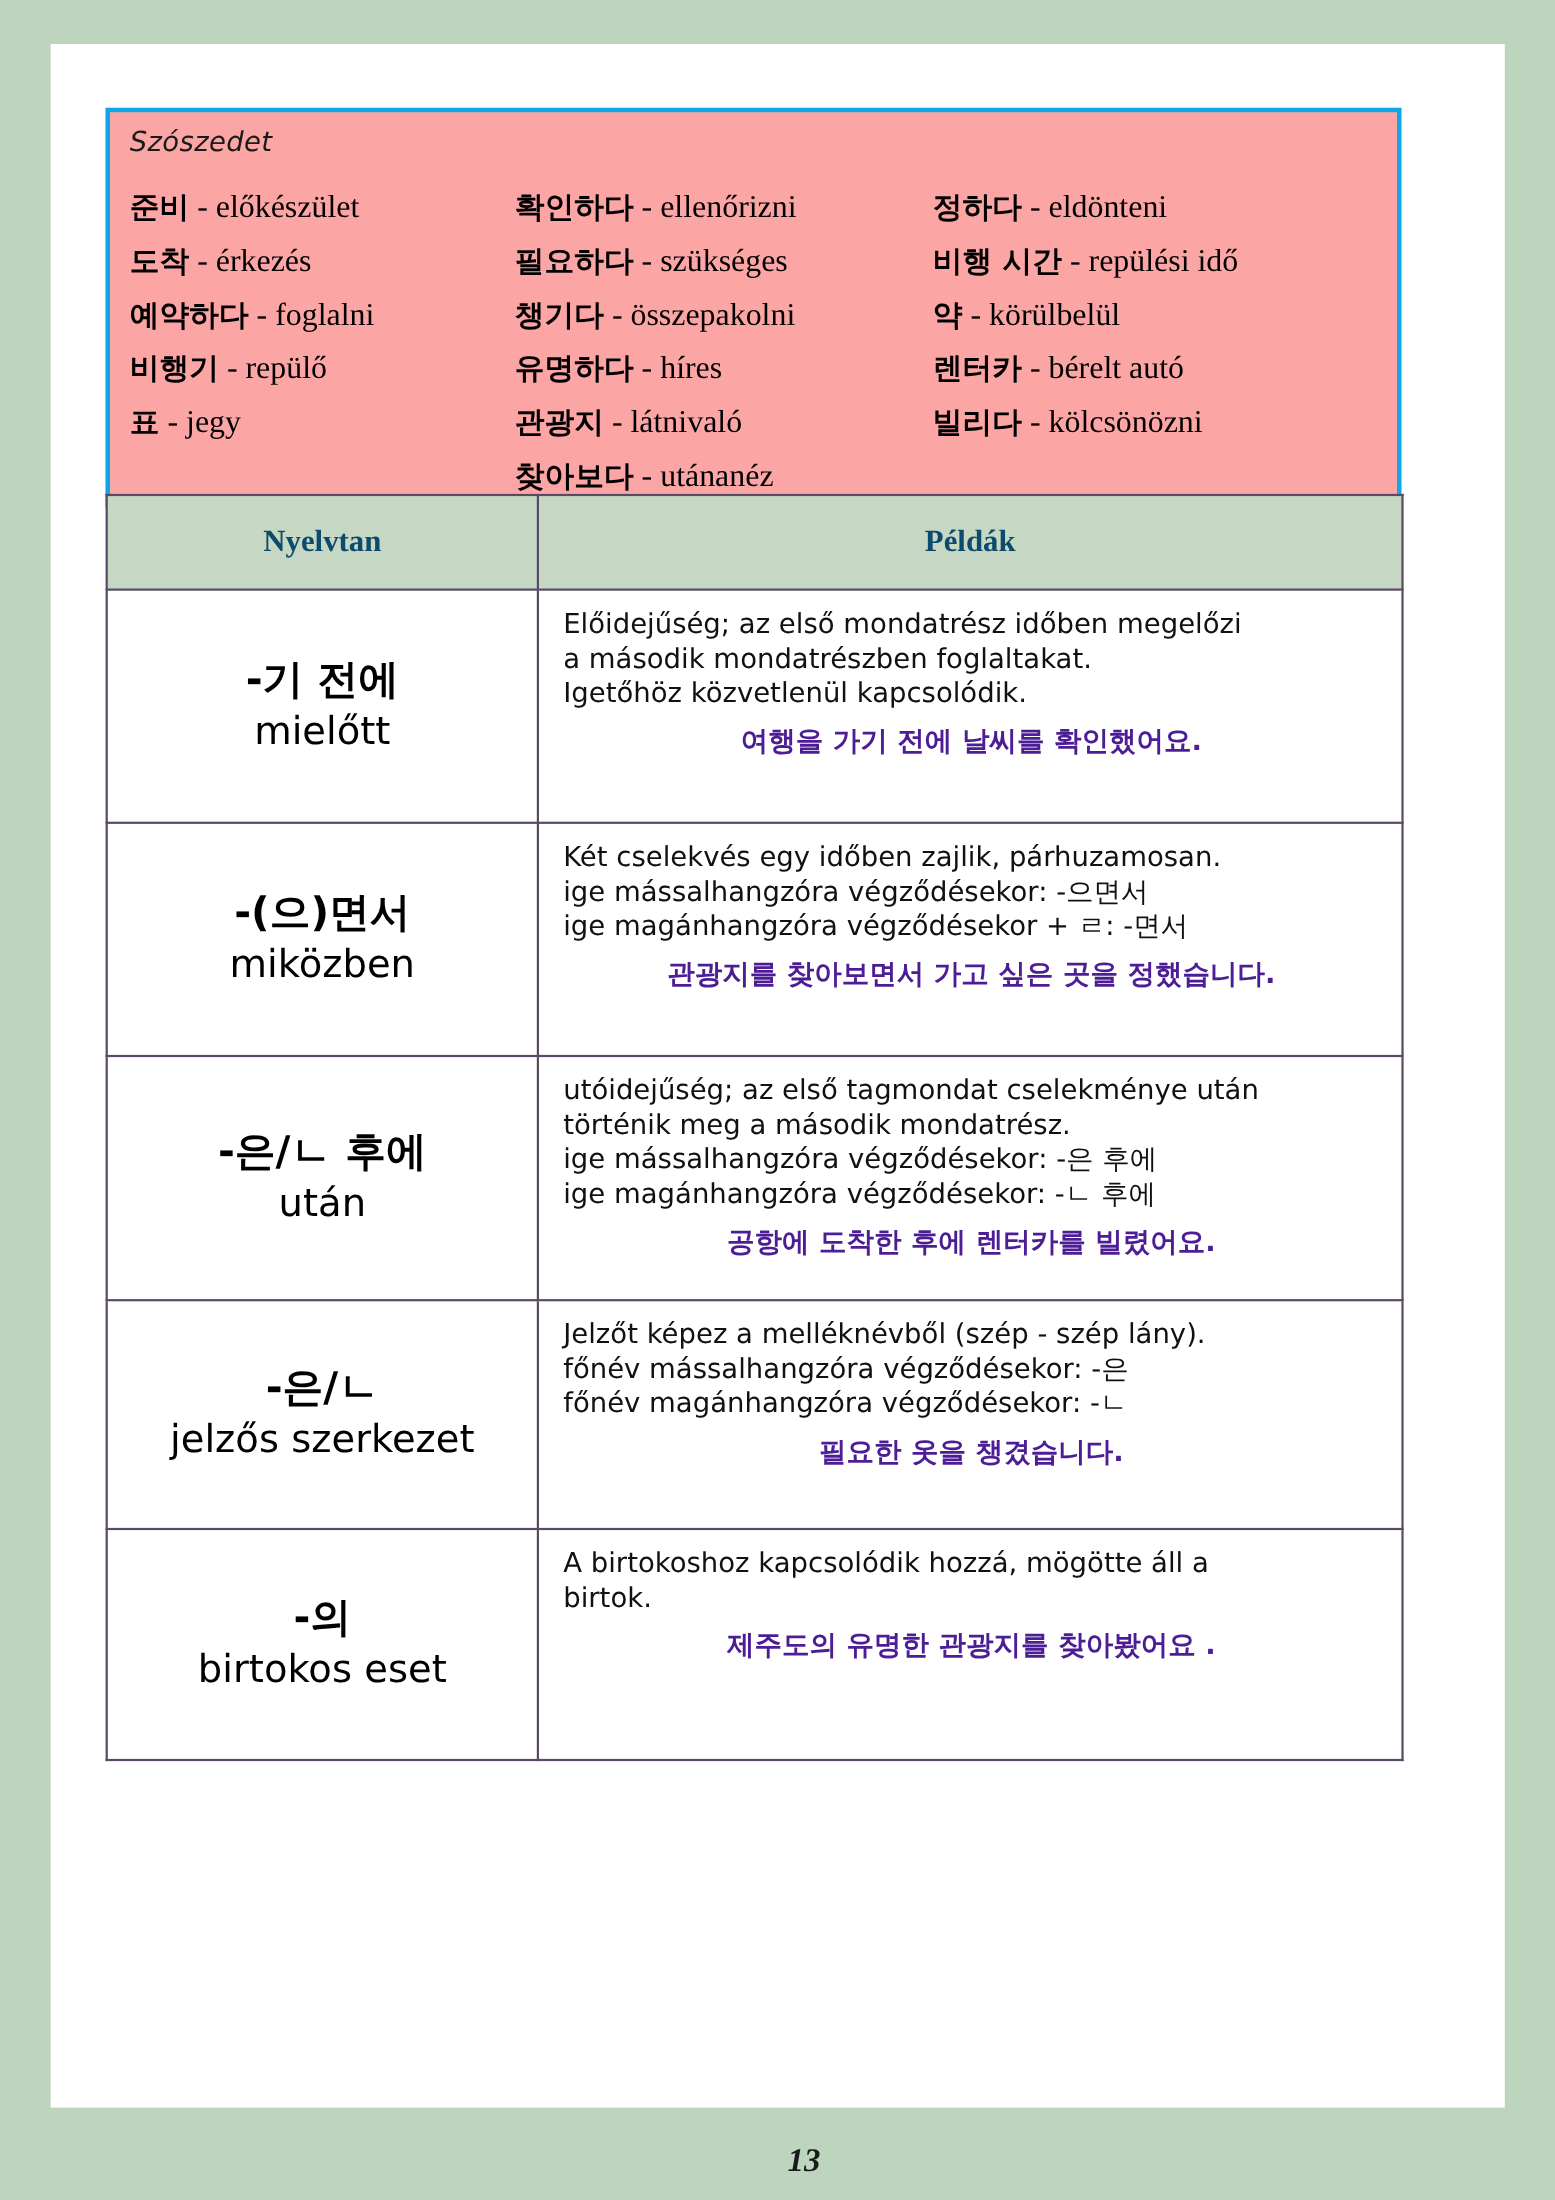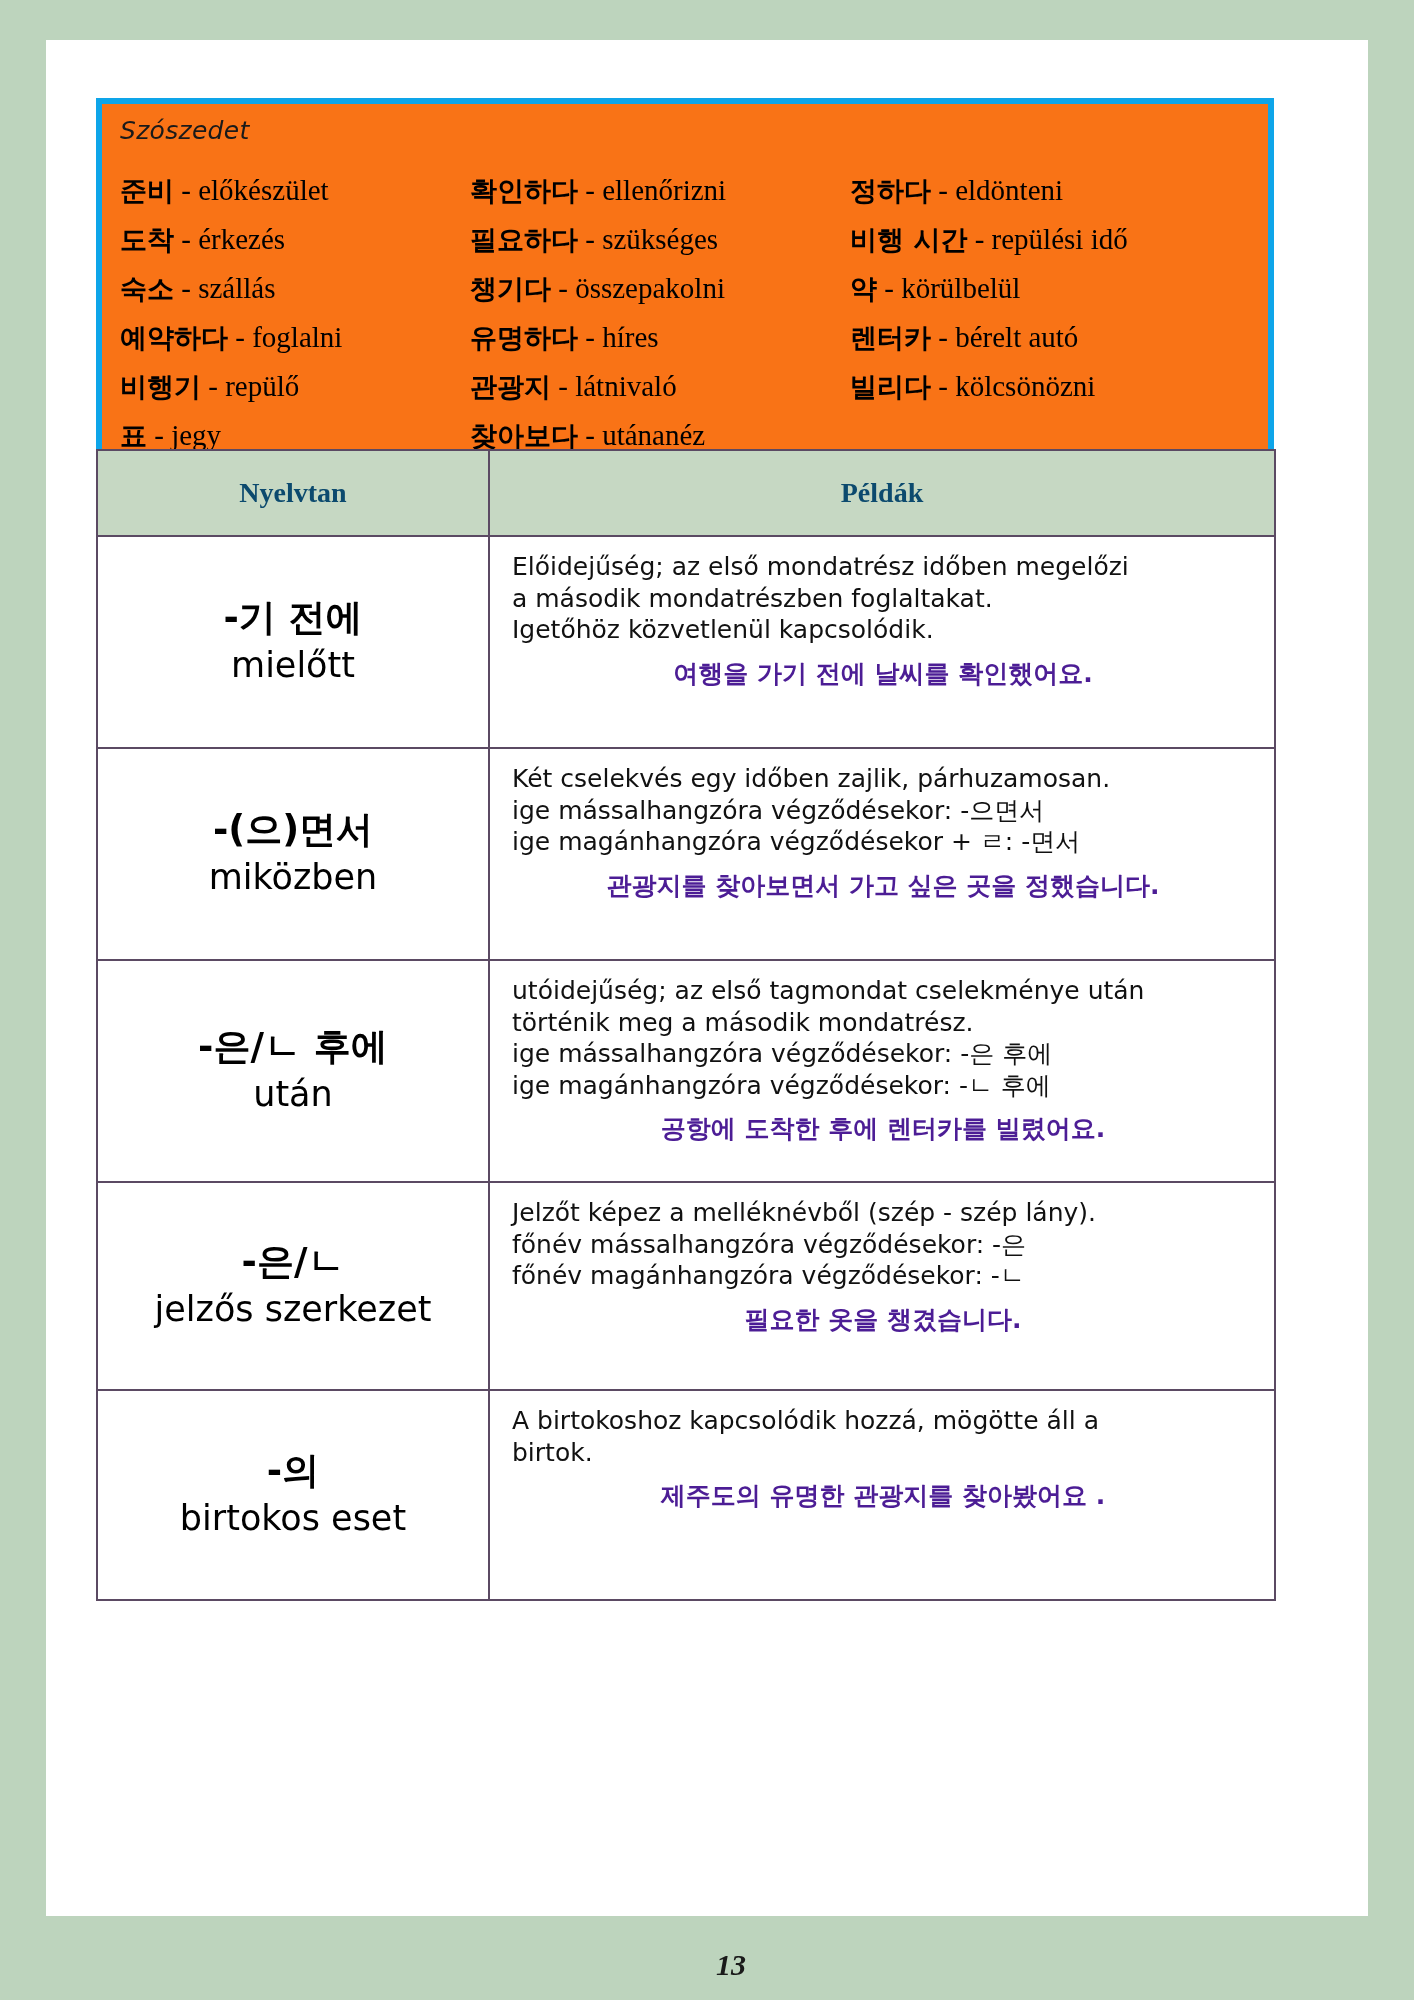--- a/index.html
+++ b/index.html
@@ -22,23 +22,23 @@
     background: #ffffff;
   }
 
   
   .vocab-box {
     position: absolute;
     left: 50px;
     top: 58px;
     width: 1178px;
     height: 364px;
-    border: 6px solid #0ea5e9;
+    border: 4px solid #0ea5e9;
     box-sizing: border-box;
-    background: #f97316;
+    background: #fca5a5;
   }
   .vocab-title {
     position: absolute;
     left: 18px;
     top: 12px;
     font-family: "DejaVu Sans", sans-serif;
     font-size: 25px;
     font-style: italic;
     color: #1a1a1a;
     letter-spacing: 0.3px;
@@ -176,25 +176,20 @@
           <span class="kor">준비</span>
           <span class="hun">-</span>
           <span class="hun">előkészület</span>
         </div>
         <div class="vocab-entry">
           <span class="kor">도착</span>
           <span class="hun">-</span>
           <span class="hun">érkezés</span>
         </div>
         <div class="vocab-entry">
-          <span class="kor">숙소</span>
-          <span class="hun">-</span>
-          <span class="hun">szállás</span>
-        </div>
-        <div class="vocab-entry">
           <span class="kor">예약하다</span>
           <span class="hun">-</span>
           <span class="hun">foglalni</span>
         </div>
         <div class="vocab-entry">
           <span class="kor">비행기</span>
           <span class="hun">-</span>
           <span class="hun">repülő</span>
         </div>
         <div class="vocab-entry">

